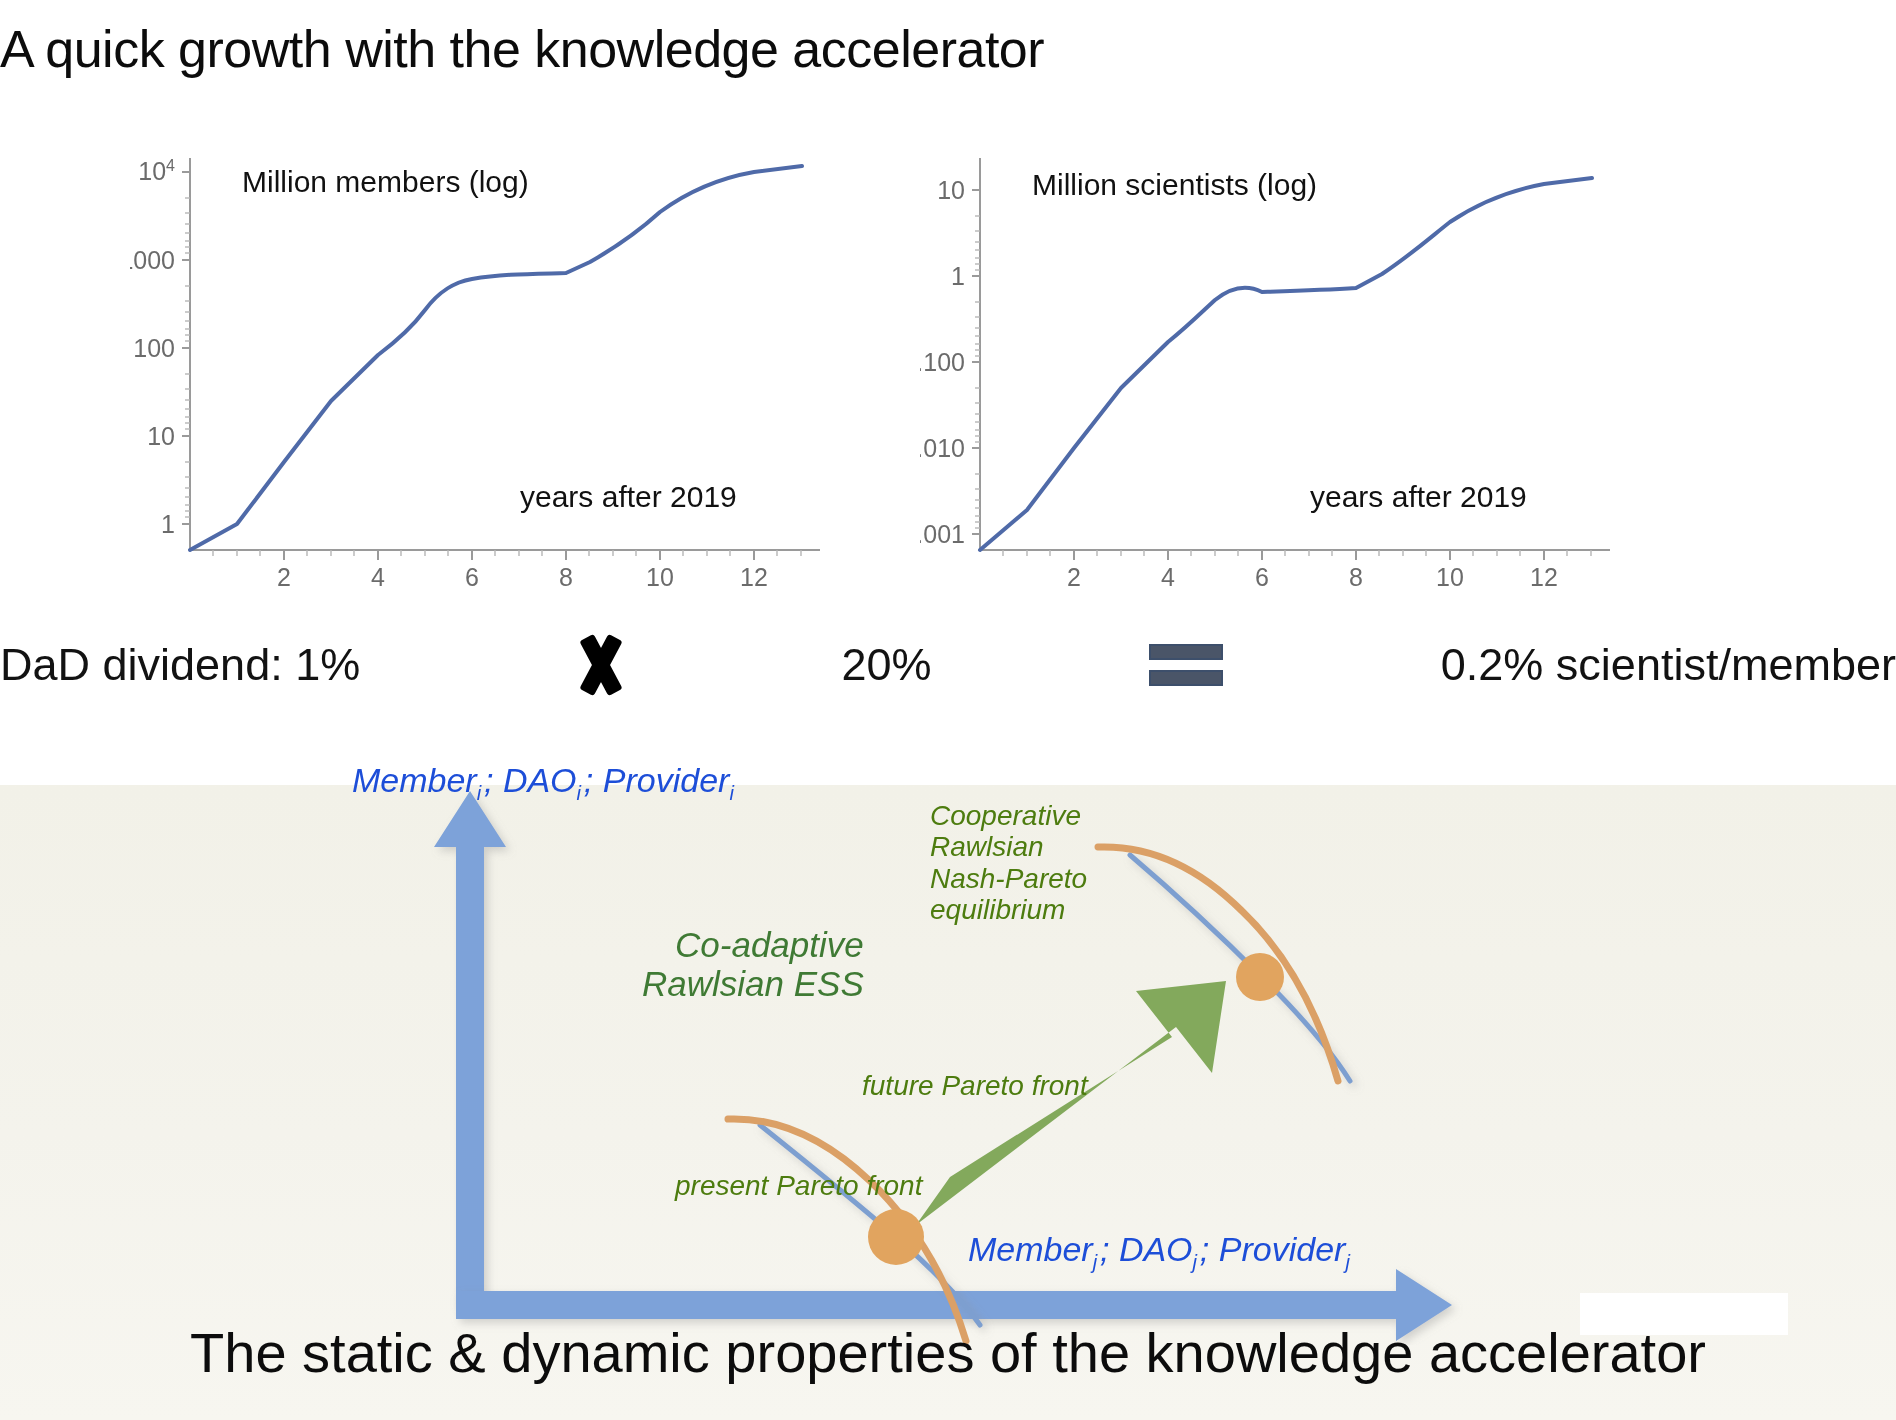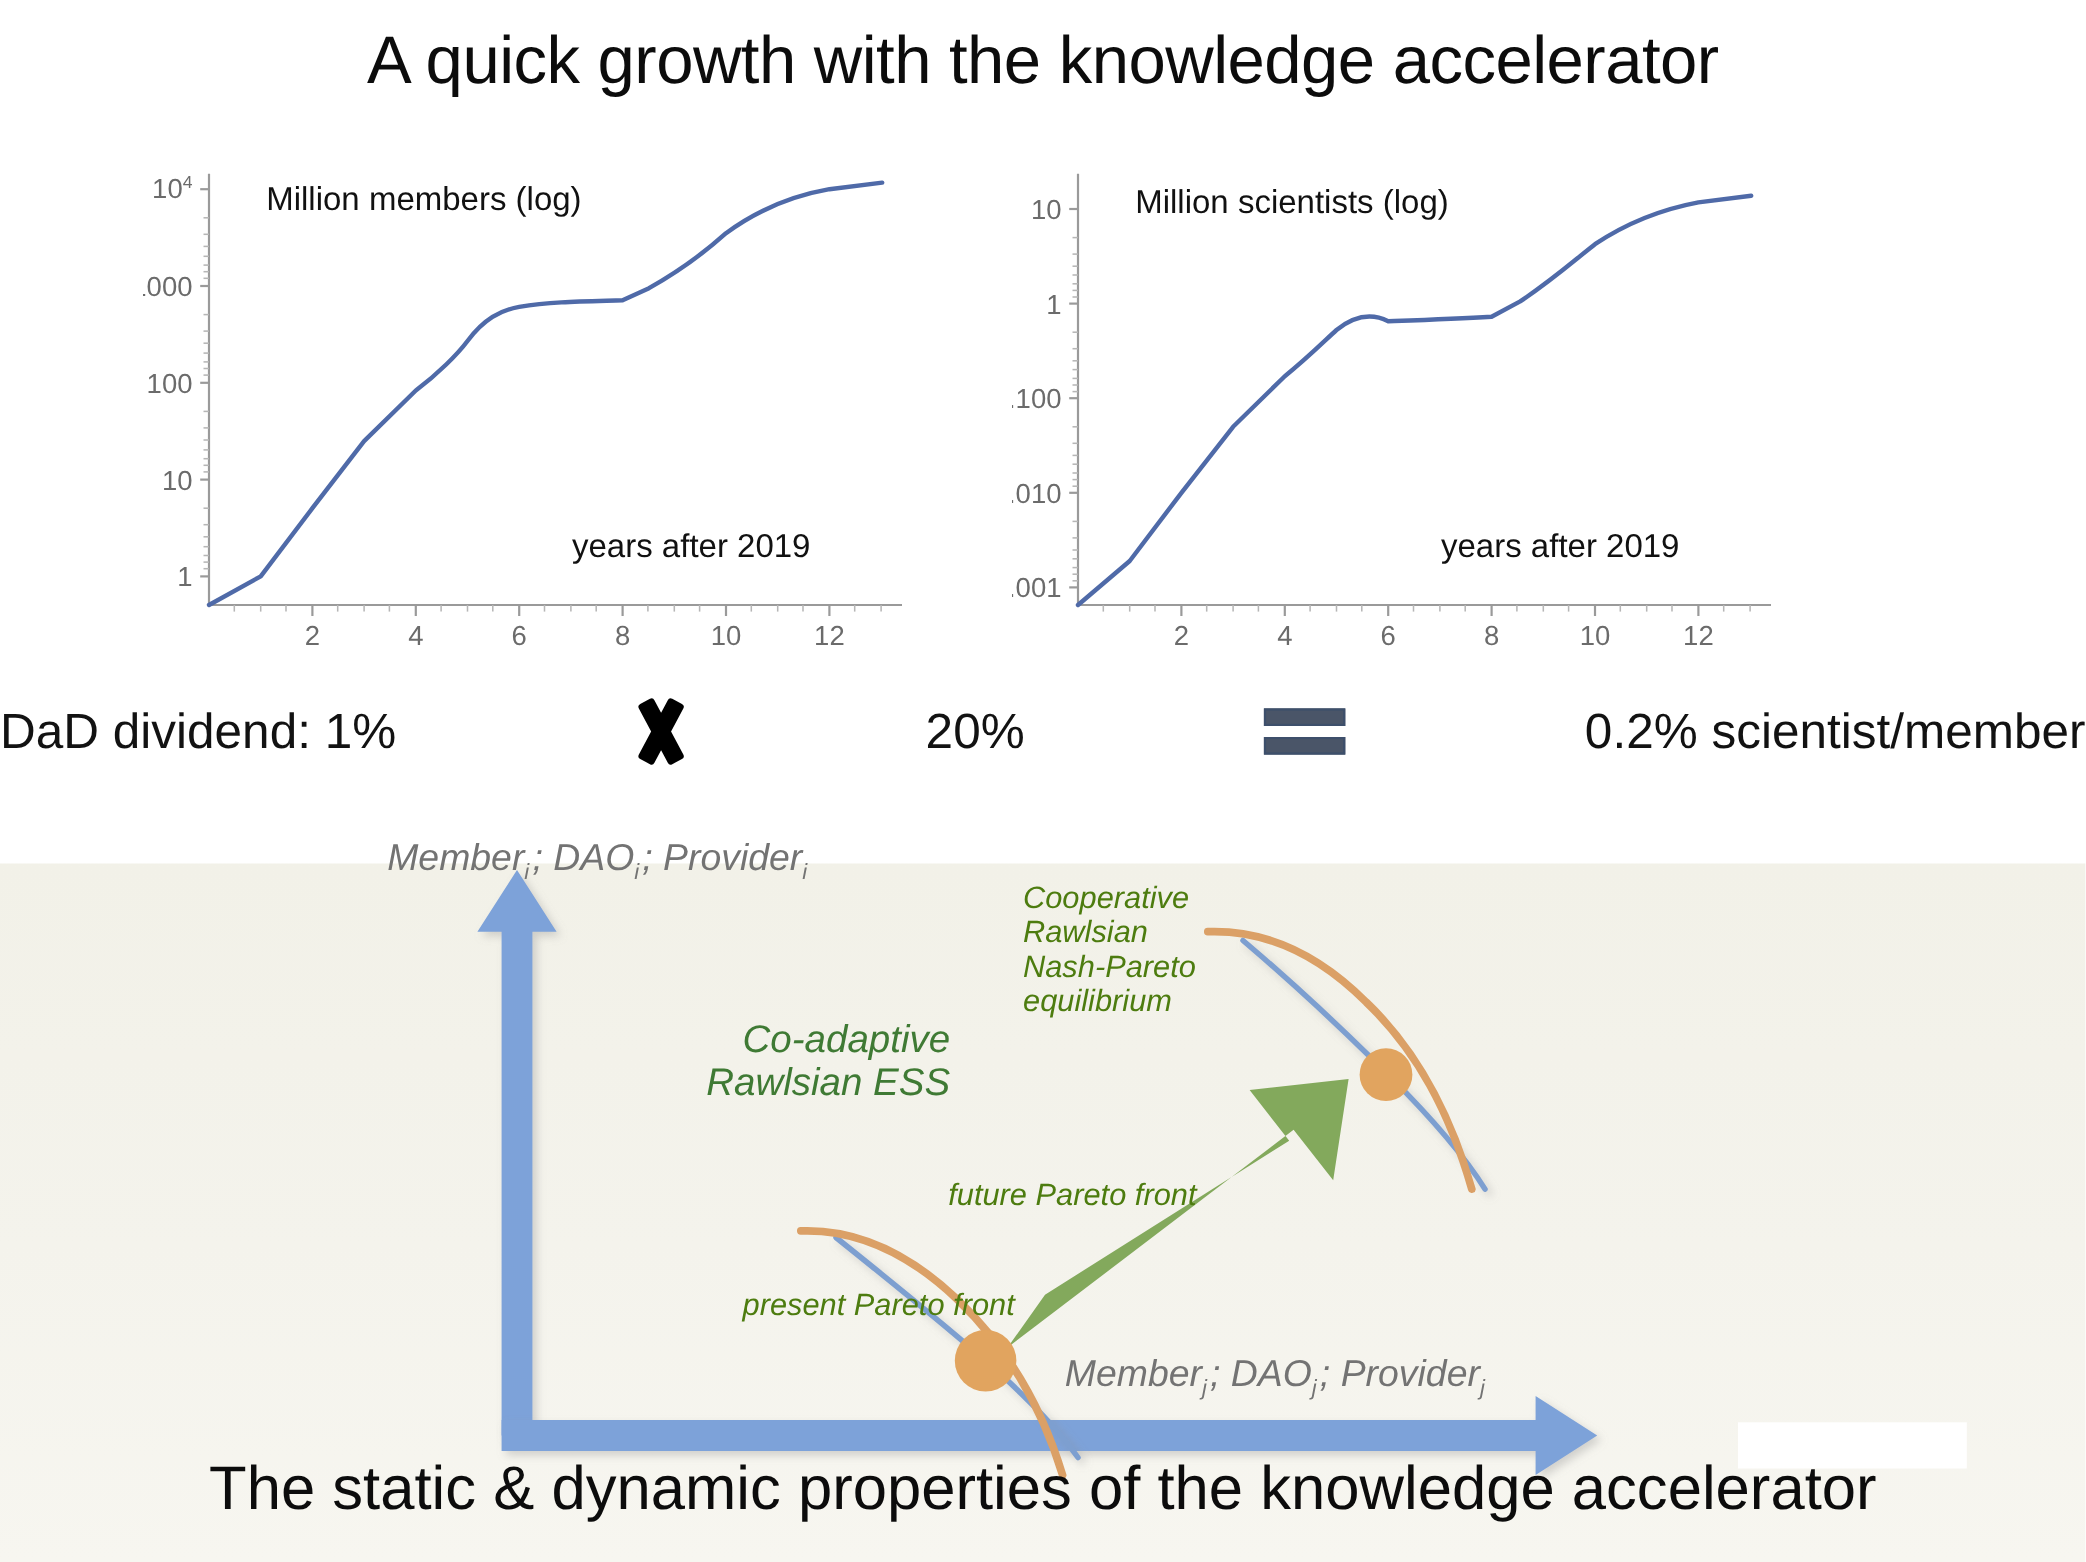--- a/index.html
+++ b/index.html
@@ -13,22 +13,21 @@
     position: relative;
   }
   #slide {
     position: absolute; inset: 0;
     background: #ffffff;
   }
   
   .slide-title {
     position: absolute;
     left: 0; right: 0; top: 22px;
-    text-align: center;
-    font-size: 61px;
+    font-size: 52px;
     line-height: 1.05;
     color: #0c0c0c;
     font-weight: 400;
     letter-spacing: -0.5px;
     white-space: nowrap;
   }
   
   #top-panel {
     position: absolute;
     left: 0; top: 130px; width: 1656px; height: 655px;
@@ -122,21 +121,21 @@
   #pareto-diagram svg { display:block; width:100%; height:100%; }
 
   .dg-label {
     position: absolute;
     white-space: nowrap;
     font-style: italic;
     font-family: "Liberation Sans", sans-serif;
   }
   .dg-axis-label {
     font-size: 34px;
-    color: #737373;
+    color: #1d4ed8;
     font-weight: 400;
   }
   .dg-axis-label sub { font-size: 20px; }
   .dg-orange { color: #4d7c0f; font-size: 28px; line-height: 1.12; }
   .dg-green  { color: #3f7a34; font-size: 35px; line-height: 1.12; }
 
   #label-y-axis { left: 352px; top: 761px; }
   #label-x-axis { left: 968px; top: 1230px; }
   #label-coop   { left: 930px; top: 800px; }
   #label-ess    { left: 642px; top: 925px; text-align:right; }

